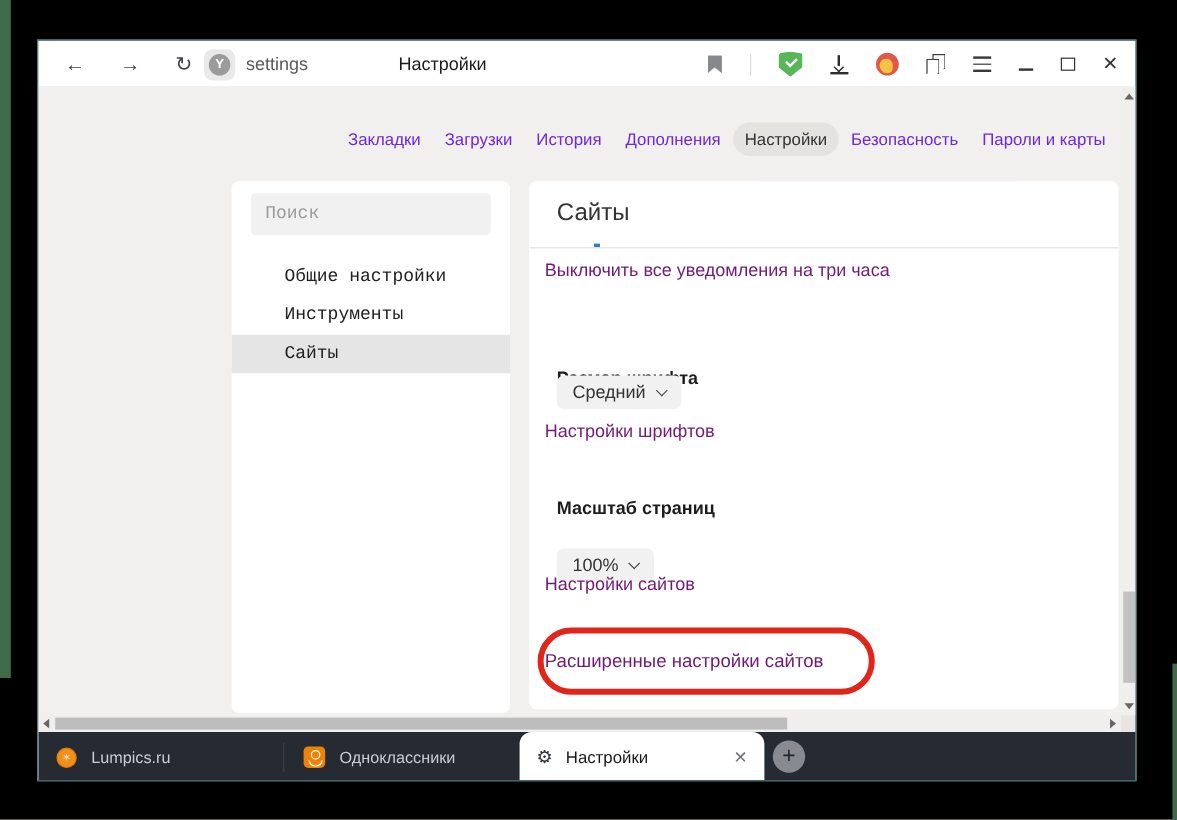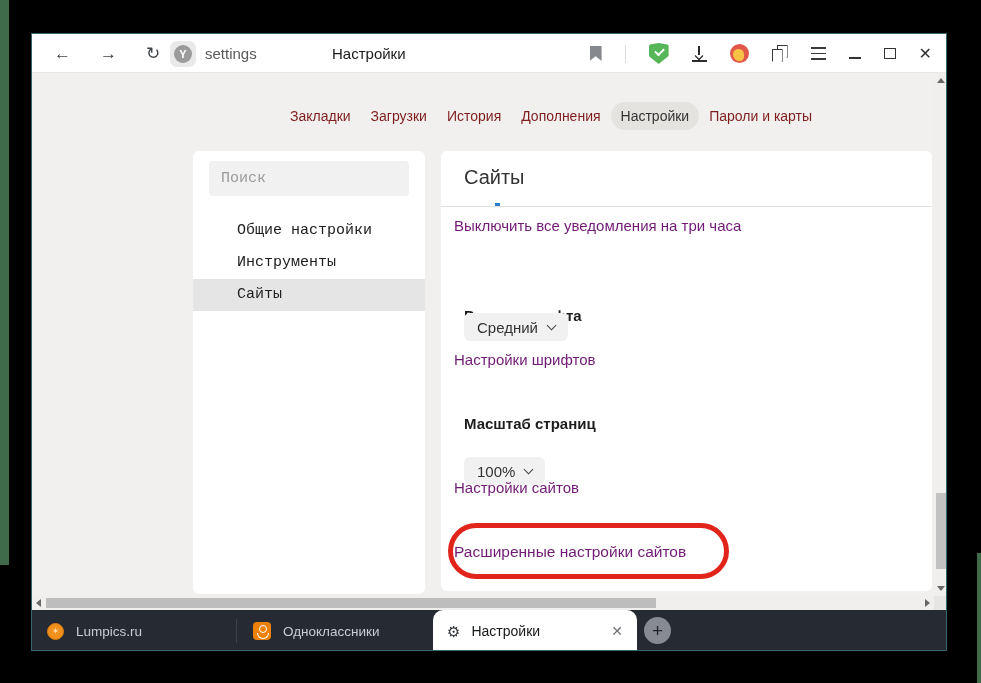--- a/index.html
+++ b/index.html
@@ -43,21 +43,21 @@
   .collections .b2 { left:0; top:4px; }
   .hamburger { display:flex; flex-direction:column; gap:3.5px; }
   .hamburger span { width:15px; height:1.8px; background:#3a3a3a; }
   .win-min { width:12px; height:2px; background:#333; margin-top:8px; }
   .win-max { width:12px; height:11px; border:1.6px solid #333; }
   .win-close { font-size:16px; color:#333; line-height:1; }
 
   
   .page { position:absolute; left:0; top:39px; width:916px; height:523px; background:#f1f0ee; }
   .topnav { position:absolute; left:248px; top:29px; display:flex; align-items:center; }
-  .topnav-item { font-size:14px; color:#7f1d1d; padding:6px 10px; border-radius:14px; white-space:nowrap; cursor:default; }
+  .topnav-item { font-size:14px; color:#6d28d9; padding:6px 10px; border-radius:14px; white-space:nowrap; cursor:default; }
   .topnav-item.active { background:#e5e3e0; color:#333; }
 
   .sidebar-card { position:absolute; left:161px; top:78px; width:232px; height:443px; background:#fff; border-radius:6px;font-family:Liberation Mono, monospace; }
   .search-box { position:absolute; left:16px; top:10px; width:200px; height:35px; background:#f1f1f1; border:none; border-radius:4px; padding:0 12px; font-size:15px; color:#333; font-family:inherit; outline:none; }
   .search-box::placeholder { color:#9b9b9b; }
   .side-list { position:absolute; left:0; top:64px; width:232px; }
   .side-item { height:32px; line-height:32px; padding-left:44px; font-size:15px; color:#202020; cursor:default; }
   .side-item.active { background:#e5e5e5; }
 
   .content-card { position:absolute; left:409px; top:78px; width:491px; height:440px; background:#fff; border-radius:6px; overflow:hidden; }
@@ -154,20 +154,21 @@
   </div>
 
   <div class="page">
 
     <div class="topnav">
       <span class="topnav-item">Закладки</span>
       <span class="topnav-item">Загрузки</span>
       <span class="topnav-item">История</span>
       <span class="topnav-item">Дополнения</span>
       <span class="topnav-item active">Настройки</span>
+      <span class="topnav-item">Безопасность</span>
       <span class="topnav-item">Пароли и карты</span>
     </div>
 
     <div class="sidebar-card">
       <input class="search-box" type="text" placeholder="Поиск" style="">
       <div class="side-list">
         <div class="side-item">Общие настройки</div>
         <div class="side-item">Инструменты</div>
         <div class="side-item active">Сайты</div>
       </div>

